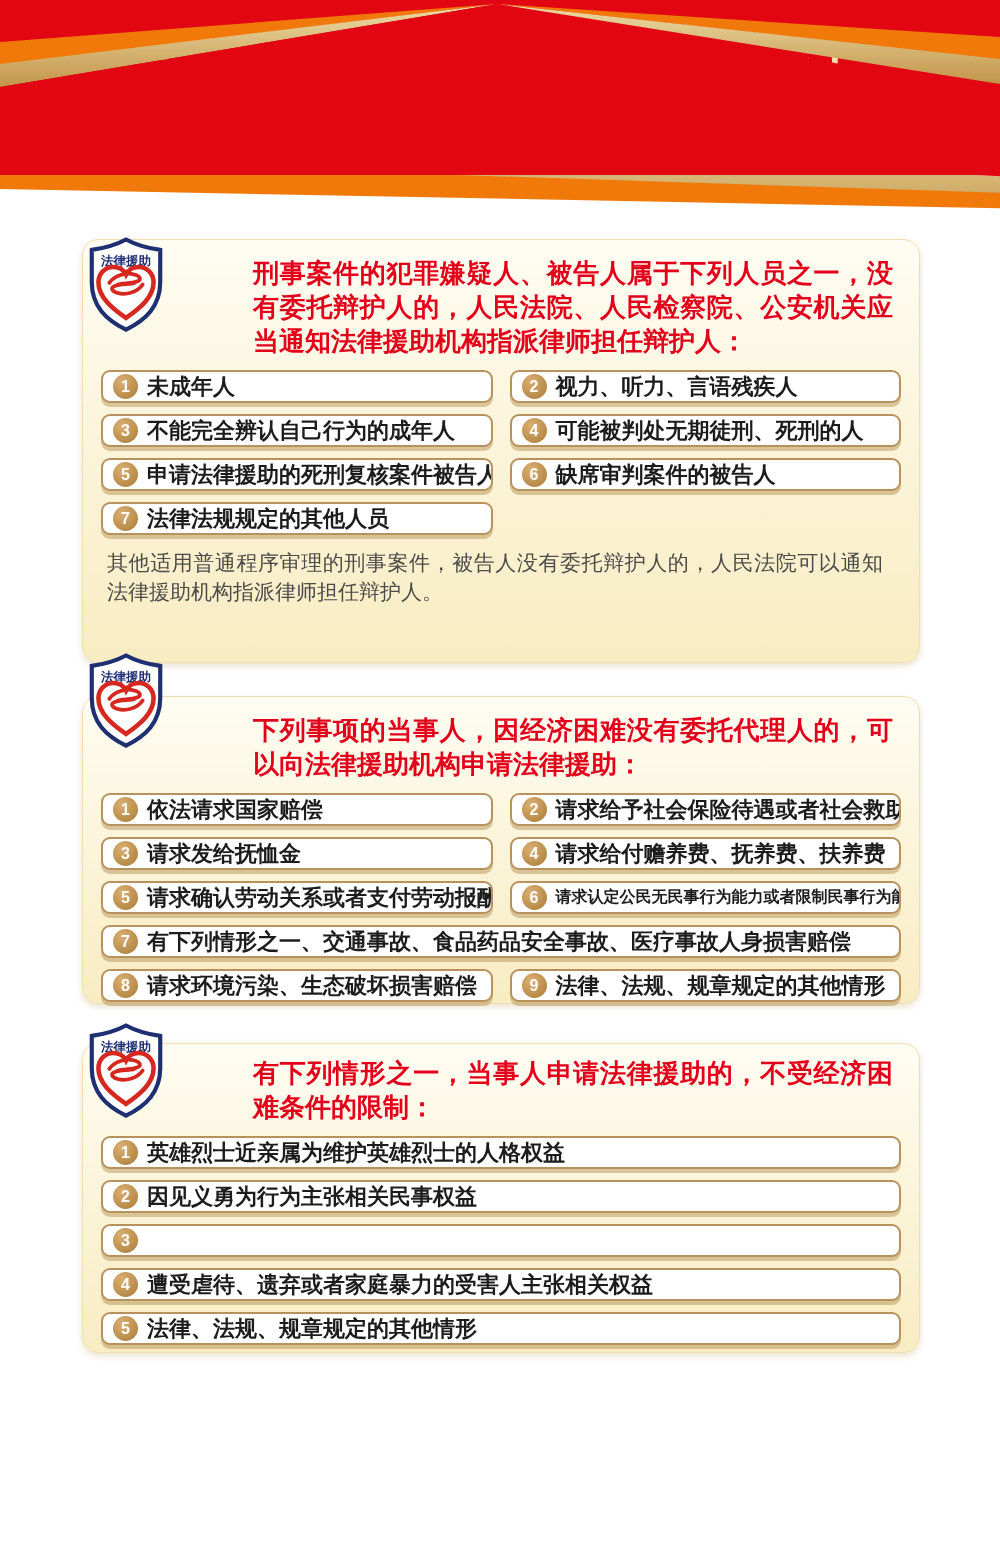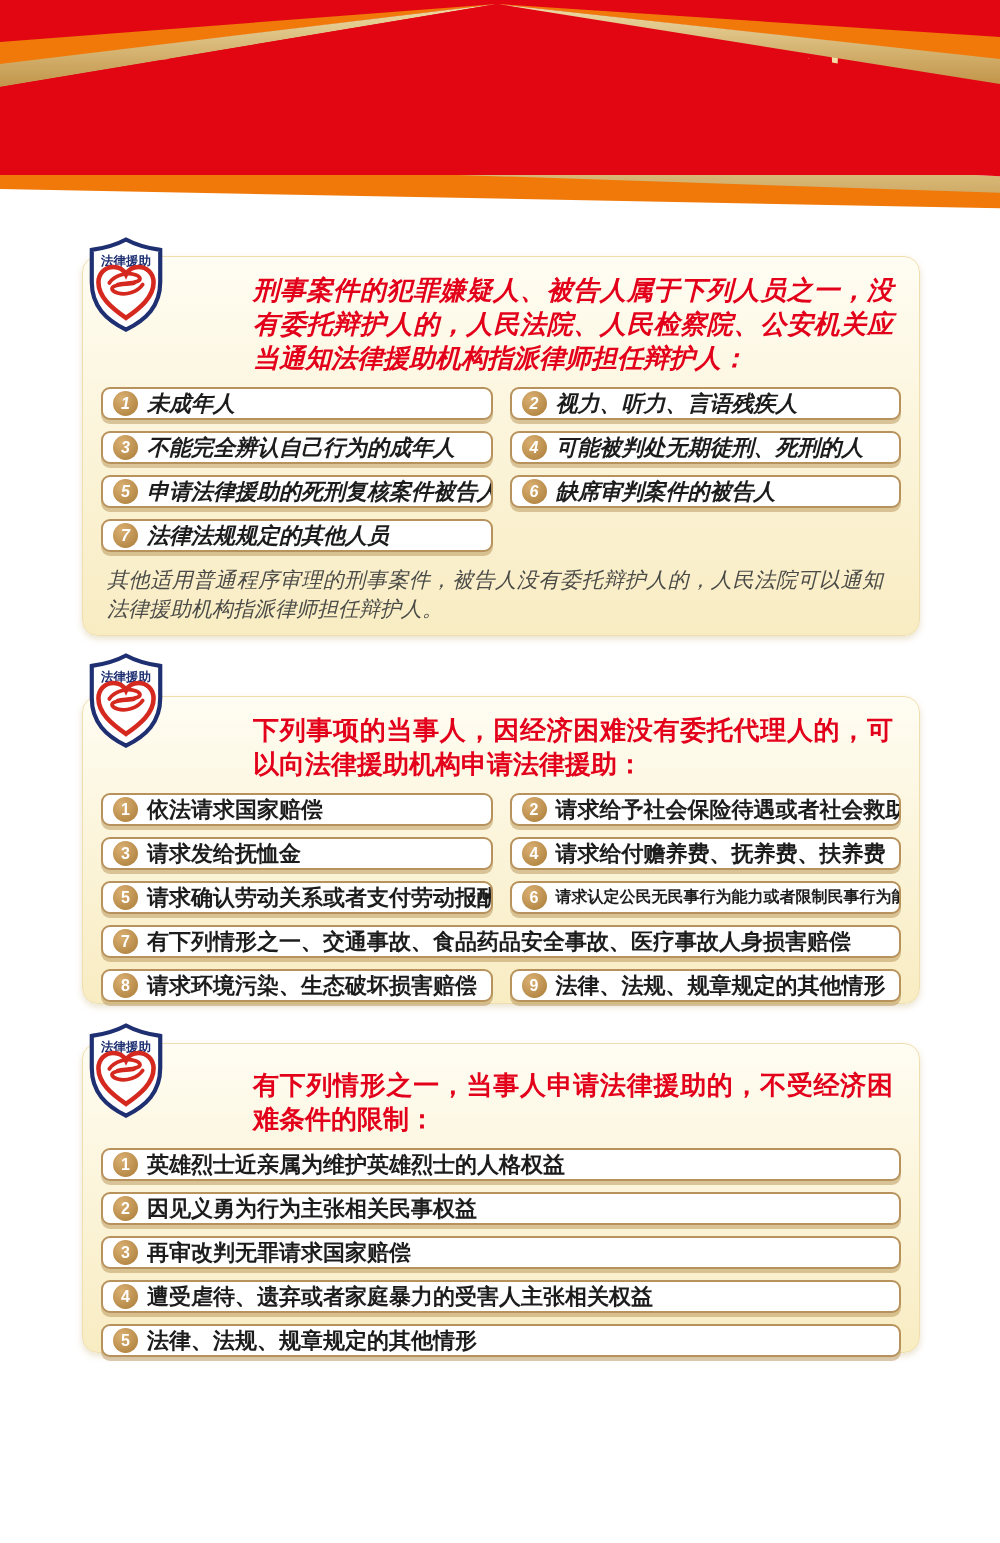--- a/index.html
+++ b/index.html
@@ -35,30 +35,30 @@
     font-weight:bold; font-size:26px; line-height:33px; letter-spacing:7px;
   }
 
   
   .card {
     position:absolute; left:82px; width:838px; border-radius:16px;
     background:linear-gradient(#fffdf3 0%, #fcf5dc 45%, #f8ecc2 100%);
     border:1px solid #f0dfae;
     box-shadow:0 3px 6px rgba(180,150,80,.28);
   }
-  .card1 { top:256px; height:380px;font-style:italic; }
+  .card1 { top:239px; height:424px; }
   .card2 { top:696px; height:308px; }
   .card3 { top:1043px; height:310px; }
 
   .card-head {
     margin:16px 26px 0 170px;
     color:#e3001b; font-weight:bold; font-size:26px; line-height:34px;
     text-align:justify;
   }
-  .card3 .card-head { margin-top:24px; }
+  .card3 .card-head { margin-top:12px; }
 
   .pill-area { margin:12px 18px 0 18px; display:flex; flex-direction:column; gap:11px; }
   .pill-row  { display:flex; gap:17px; }
   .pill {
     flex:1; display:flex; align-items:center; gap:9px;
     background:#ffffff; border:2px solid #b8925c; border-radius:9px;
     height:33px; padding:0 10px;
     box-shadow:0 4px 0 rgba(170,128,62,.42);
     font-weight:bold; font-size:22px; color:#1c1c1c; white-space:nowrap; overflow:hidden;
   }
@@ -208,21 +208,20 @@
         </div>
         <div class="pill-row">
           <div class="pill">
             <span class="num-badge">2</span>
             <span>因见义勇为行为主张相关民事权益</span>
           </div>
         </div>
         <div class="pill-row">
           <div class="pill">
             <span class="num-badge">3</span>
-            <span>再审改判无罪请求国家赔偿</span>
           </div>
         </div>
         <div class="pill-row">
           <div class="pill">
             <span class="num-badge">4</span>
             <span>遭受虐待、遗弃或者家庭暴力的受害人主张相关权益</span>
           </div>
         </div>
         <div class="pill-row">
           <div class="pill">

